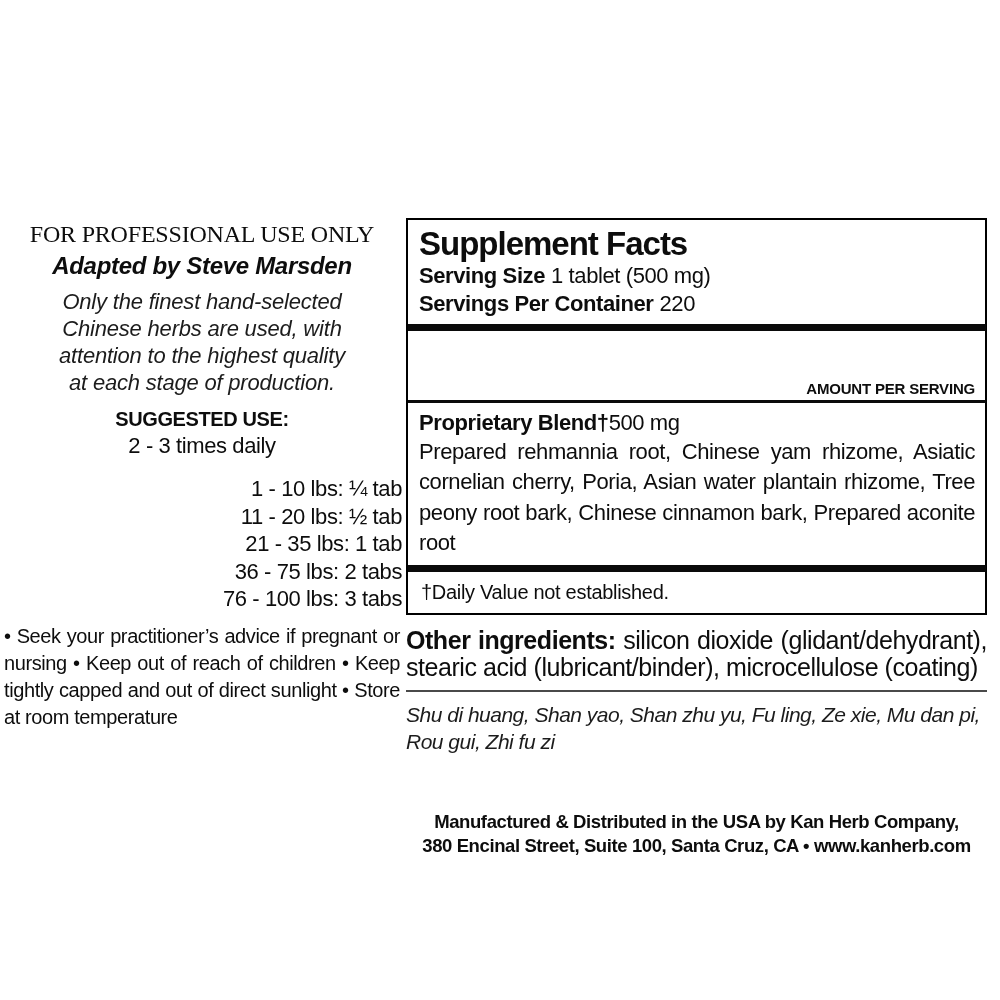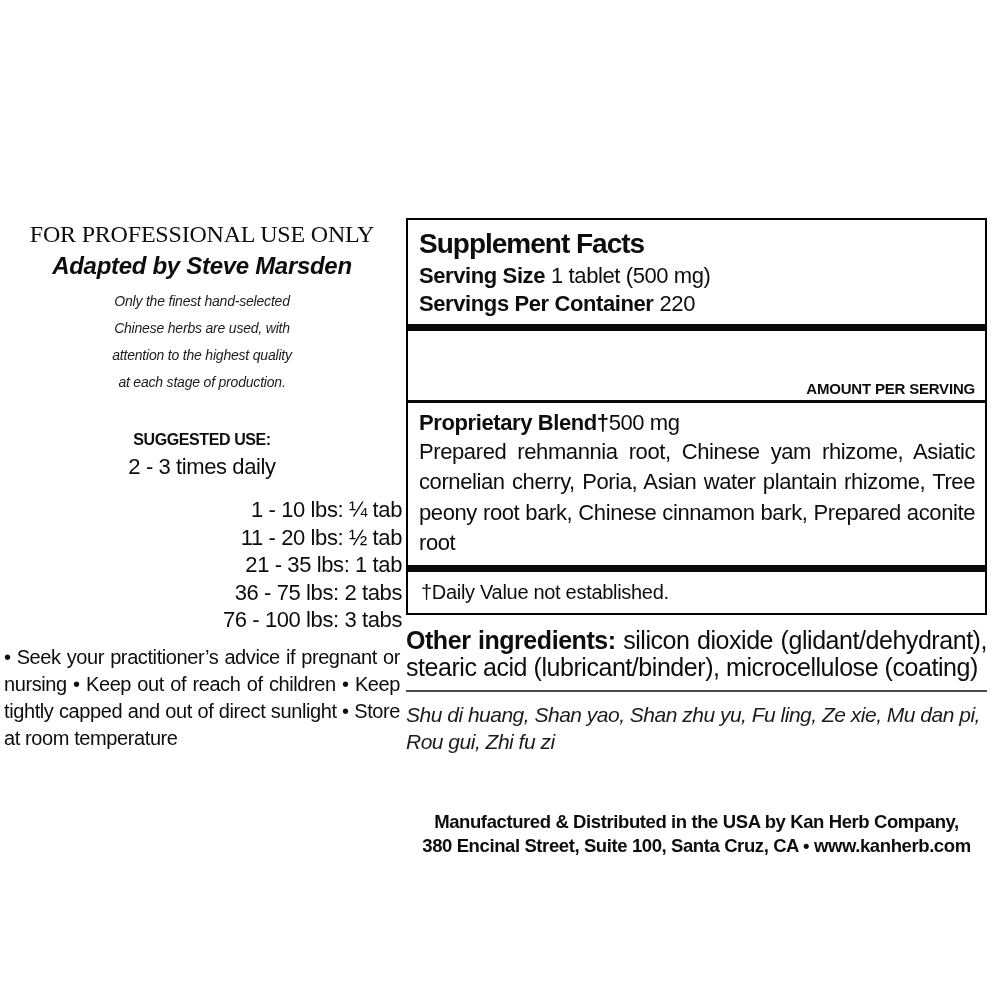--- a/index.html
+++ b/index.html
@@ -30,30 +30,30 @@
     margin-top: 3px;
     font-style: italic;
     font-weight: bold;
     font-size: 24px;
     line-height: 30px;
     letter-spacing: -0.3px;
   }
   .quality-statement {
     margin-top: 7px;
     font-style: italic;
-    font-size: 14px;
+    font-size: 22px;
     line-height: 27px;
     letter-spacing: -0.2px;
     white-space: pre-line;
     color: #1c1c1c;
   }
   .suggested-heading {
-    margin-top: 31px;
-    font-weight: bold;
-    font-size: 16px;
+    margin-top: 10px;
+    font-weight: bold;
+    font-size: 20px;
     line-height: 26px;
     letter-spacing: -0.4px;
   }
   .frequency {
     font-size: 22px;
     line-height: 27px;
     letter-spacing: -0.4px;
   }
   .doses { margin-top: 16px; text-align: right; }
   .dose-line {
@@ -75,21 +75,21 @@
     position: absolute;
     left: 406px; top: 218px; width: 581px;
   }
   .facts-box {
     border: 2.5px solid #000;
     padding: 5px 10px 0 11px;
     background: #fff;
   }
   .facts-title {
     font-weight: bold;
-    font-size: 28px;
+    font-size: 33px;
     line-height: 37px;
     letter-spacing: -1px;
   }
   .serving-row {
     font-size: 22px;
     line-height: 28px;
     letter-spacing: -0.4px;
   }
   .serving-row .lbl { font-weight: bold; }
   .serving-row .val { margin-left: 6px; text-align: right; }

